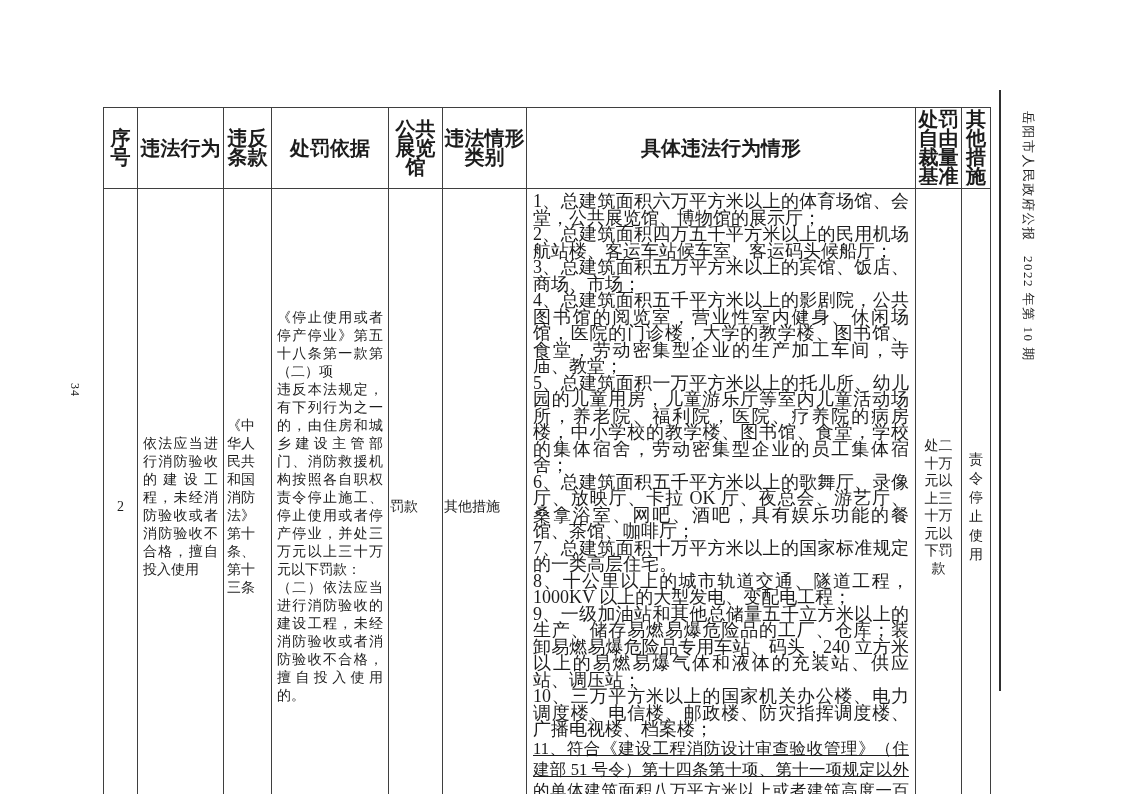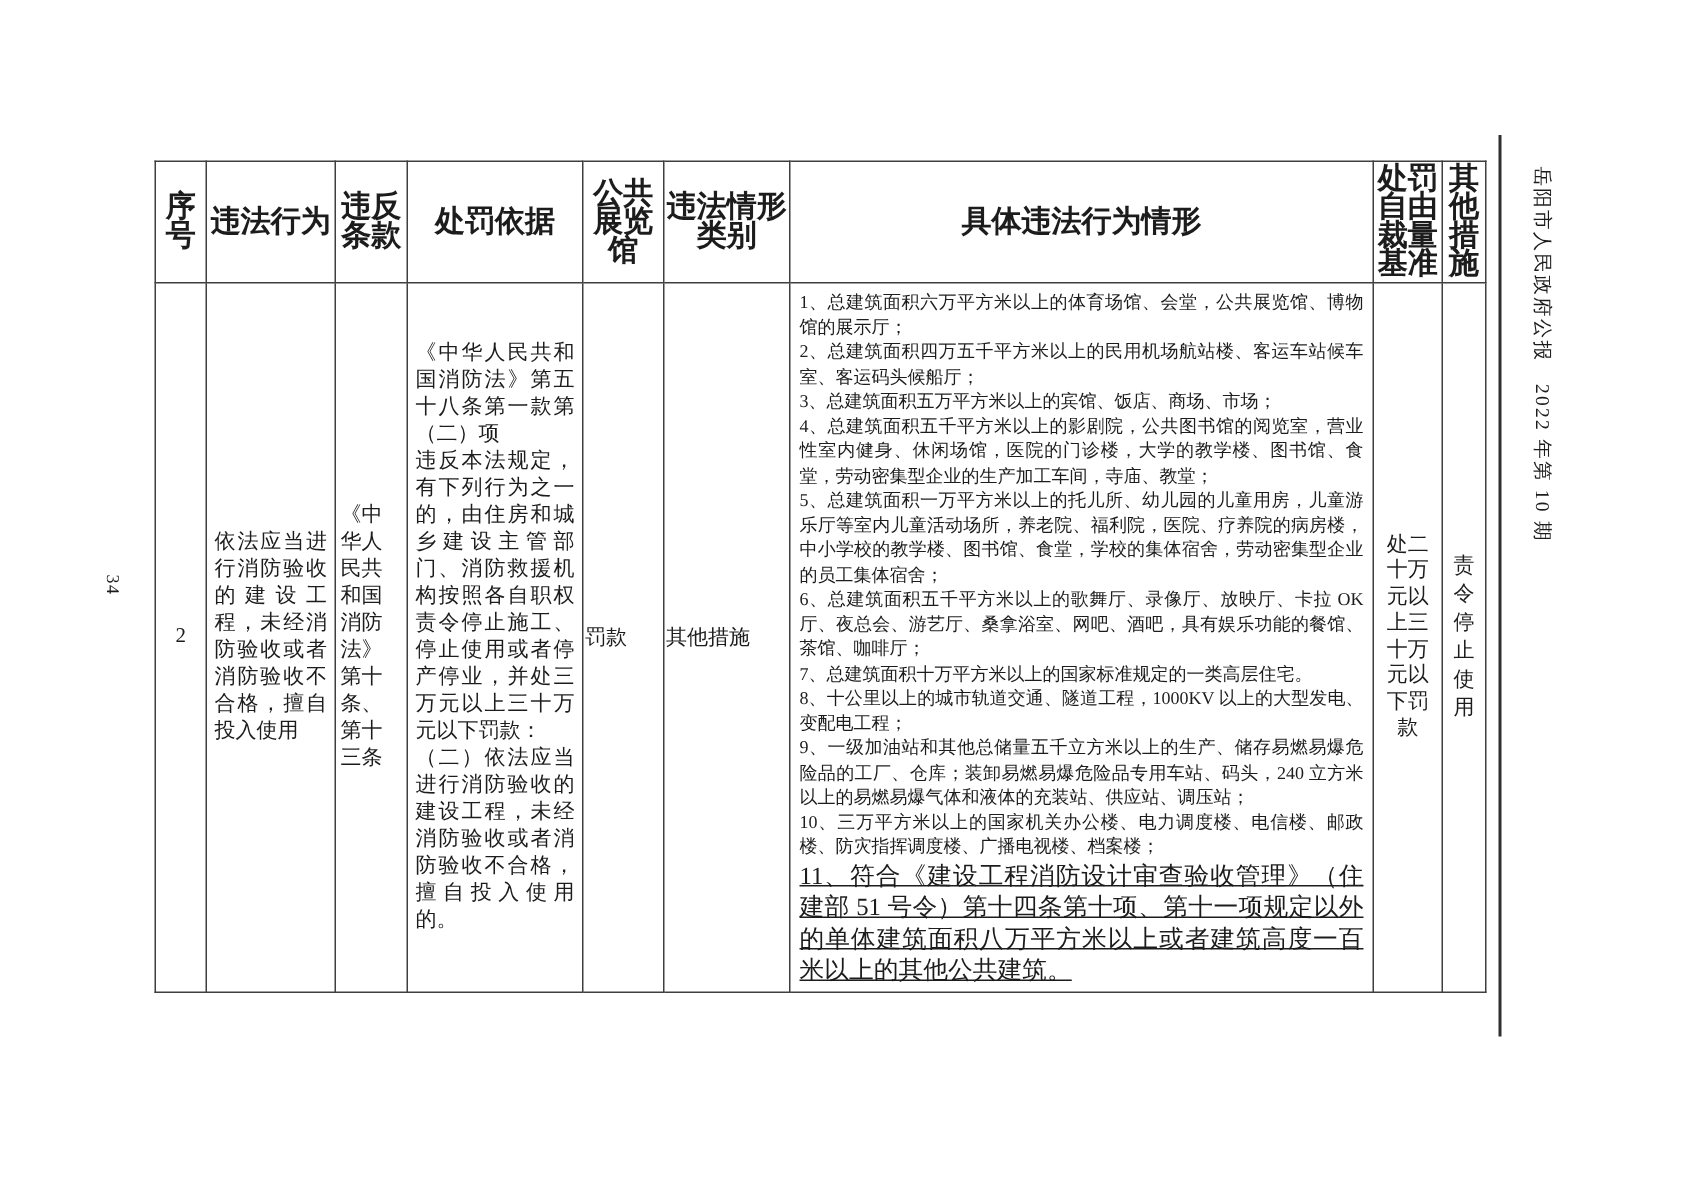--- a/index.html
+++ b/index.html
@@ -71,21 +71,21 @@
     padding: 4px 5px;
     line-height: 18px;
     text-align: justify;
   }
   td.c-type, td.c-circ { text-align: left; }
   td.c-situations {
     vertical-align: top;
     padding: 4px 6px 4px 6px;
   }
   .situation {
-    font-size: 12px;
+    font-size: 18px;
     line-height: 16.5px;
     text-align: justify;
   }
   .situation.large {
     font-size: 16.5px;
     line-height: 21px;
     text-decoration: underline;
   }
   td.c-discretion {
     text-align: center;
@@ -150,21 +150,21 @@
         <th>处罚自由裁量基准</th>
         <th>其他措施</th>
       </tr>
     </thead>
     <tbody>
       <tr>
         <td class="c-index">2</td>
         <td class="c-violation">依法应当进行消防验收的建设工程，未经消防验收或者消防验收不合格，擅自投入使用</td>
         <td class="c-clause">《中华人民共和国消防法》第十条、第十三条</td>
         <td class="c-basis">
-          <div>《中华人民共和国消防法》第五十八条第一款第（二）项</div>
+          <div>《停止使用或者停产停业》第五十八条第一款第（二）项</div>
           <div>违反本法规定，有下列行为之一的，由住房和城乡建设主管部门、消防救援机构按照各自职权责令停止施工、停止使用或者停产停业，并处三万元以上三十万元以下罚款：</div>
           <div>（二）依法应当进行消防验收的建设工程，未经消防验收或者消防验收不合格，擅自投入使用的。</div>
         </td>
         <td class="c-type">罚款</td>
         <td class="c-circ">其他措施</td>
         <td class="c-situations">
           <div class="situation">1、总建筑面积六万平方米以上的体育场馆、会堂，公共展览馆、博物馆的展示厅；</div>
           <div class="situation">2、总建筑面积四万五千平方米以上的民用机场航站楼、客运车站候车室、客运码头候船厅；</div>
           <div class="situation">3、总建筑面积五万平方米以上的宾馆、饭店、商场、市场；</div>
           <div class="situation">4、总建筑面积五千平方米以上的影剧院，公共图书馆的阅览室，营业性室内健身、休闲场馆，医院的门诊楼，大学的教学楼、图书馆、食堂，劳动密集型企业的生产加工车间，寺庙、教堂；</div>

